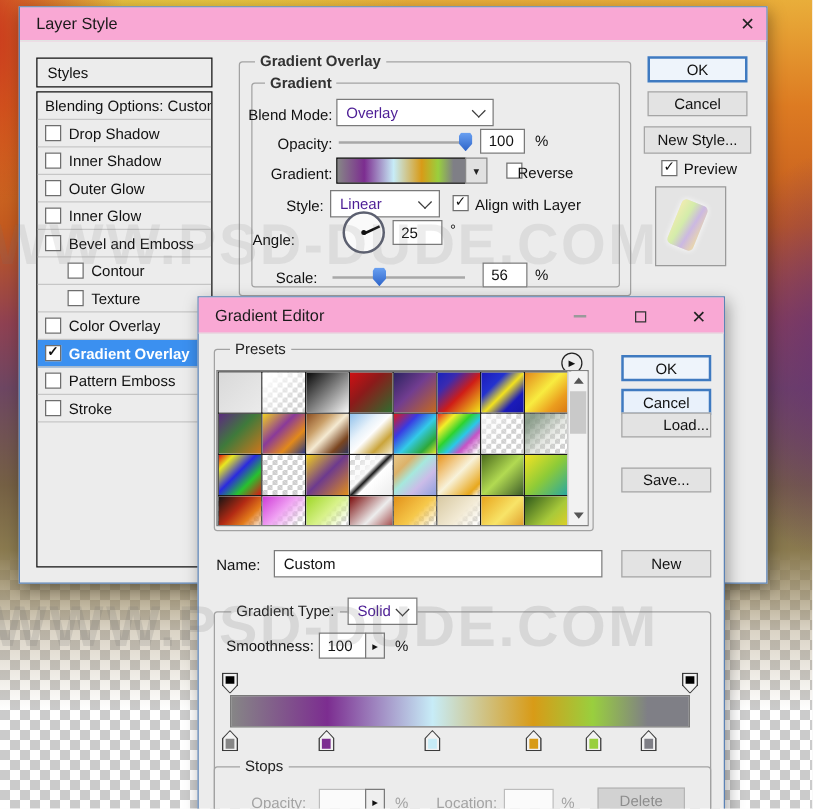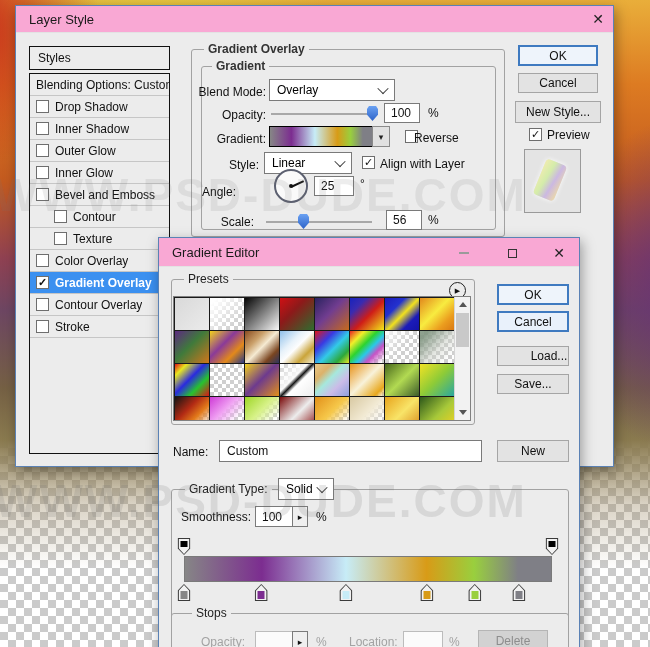--- a/index.html
+++ b/index.html
@@ -20,21 +20,21 @@
   .tb-title{position:absolute;left:13px;top:50%;transform:translateY(-50%);font-size:13px;color:#1a1a1a;}
   .winbtn{position:absolute;width:18px;height:18px;display:flex;align-items:center;justify-content:center;font-size:14px;color:#222;}
   .gbox{position:absolute;border:1px solid #a2a2a2;border-radius:3px;}
   .glabel{position:absolute;background:#ececec;padding:0 4px;font-size:12px;font-weight:bold;color:#333;white-space:nowrap;}
   .glabel.plain{font-weight:normal;color:#222;}
   .lbl{position:absolute;font-size:12px;color:#111;white-space:nowrap;}
   .lbl.r{text-align:right;}
   .lbl.dis{color:#a3a3a3;}
   .vbox{position:absolute;background:#fff;border:1px solid #7a7a7a;font-size:12px;color:#111;display:flex;align-items:center;padding-left:6px;box-sizing:border-box;}
   .vbox.dis{border-color:#bcbcbc;background:#fbfbfb;}
-  .dd{position:absolute;background:#fff;border:1px solid #7a7a7a;font-size:12px;color:#000000;display:flex;align-items:center;justify-content:space-between;padding:0 7px 0 7px;box-sizing:border-box;}
+  .dd{position:absolute;background:#fff;border:1px solid #7a7a7a;font-size:12px;color:#4c1d95;display:flex;align-items:center;justify-content:space-between;padding:0 7px 0 7px;box-sizing:border-box;}
   .chev{width:7px;height:7px;border-right:1.5px solid #3c3c3c;border-bottom:1.5px solid #3c3c3c;transform:rotate(45deg) translate(-1px,-1px);flex:none;}
   .btn{position:absolute;background:#e3e3e3;border:1px solid #a5a5a5;font-size:12px;color:#111;display:flex;align-items:center;justify-content:center;box-sizing:border-box;}
   .btn.def{border:2px solid #3f7ac0;background:#eef4fb;}
   .btn.dis{background:#d2d2d2;color:#8d8d8d;border-color:#b5b5b5;}
   .cbx{position:absolute;width:13px;height:13px;background:#fff;border:1px solid #6e6e6e;box-sizing:border-box;display:flex;align-items:center;justify-content:center;font-size:11px;line-height:1;color:#111;}
   .track{position:absolute;height:2px;background:#a8a8a8;}
   .thumb{position:absolute;width:11px;height:15px;background:linear-gradient(#6aa1f2,#2d63c8);clip-path:polygon(18% 0,82% 0,100% 20%,100% 58%,50% 100%,0 58%,0 20%);}
   
   .ls{left:15px;top:5px;width:597px;height:460px;z-index:2;}
   .ls .titlebar{height:26px;}
@@ -133,21 +133,21 @@
         <div class="ls-item">
           <span class="cbx"></span>
           <span class="ls-label">Color Overlay</span>
         </div>
         <div class="ls-item sel">
           <span class="cbx">✓</span>
           <span class="ls-label">Gradient Overlay</span>
         </div>
         <div class="ls-item">
           <span class="cbx"></span>
-          <span class="ls-label">Contour Overlay</span>
+          <span class="ls-label">Pattern Emboss</span>
         </div>
         <div class="ls-item">
           <span class="cbx"></span>
           <span class="ls-label">Stroke</span>
         </div>
       </div>
 
     <div class="gbox" style="left:175px;top:43px;width:312px;height:186px;">
       <span class="glabel" style="top:-8px;left:12px;">Gradient Overlay</span>
     </div>
@@ -328,21 +328,21 @@
           </span>
         <span class="sthumb"></span>
         <span class="sarr" style="bottom:0;">
             <span class="tri-dn"></span>
           </span>
       </div>
     </div>
 
     <div class="btn def" style="left:338px;top:46px;width:72px;height:21px;">OK</div>
     <div class="btn def" style="left:338px;top:73px;width:72px;height:21px;background:#e9f1fb;">Cancel</div>
-    <div class="btn" style="left:338px;top:108px;width:72px;height:20px;padding-left:32px;">Load...</div>
+    <div class="btn" style="left:338px;top:92px;width:72px;height:20px;padding-left:32px;">Load...</div>
     <div class="btn" style="left:338px;top:136px;width:72px;height:20px;">Save...</div>
 
     <span class="lbl" style="left:14px;top:207px;">Name:</span>
     <input class="nameinput" style="left: 60px; top: 202px; width: 263px; height: 22px;" value="Custom">
     <div class="btn" style="left:338px;top:202px;width:72px;height:22px;">New</div>
 
     <div class="gbox" style="left:12px;top:251px;width:396px;height:170px;"></div>
     <span class="glabel plain" style="left:26px;top:244px;">Gradient Type:</span>
     <div class="dd" style="left:119px;top:240px;width:56px;height:22px;">
       <span>Solid</span>

